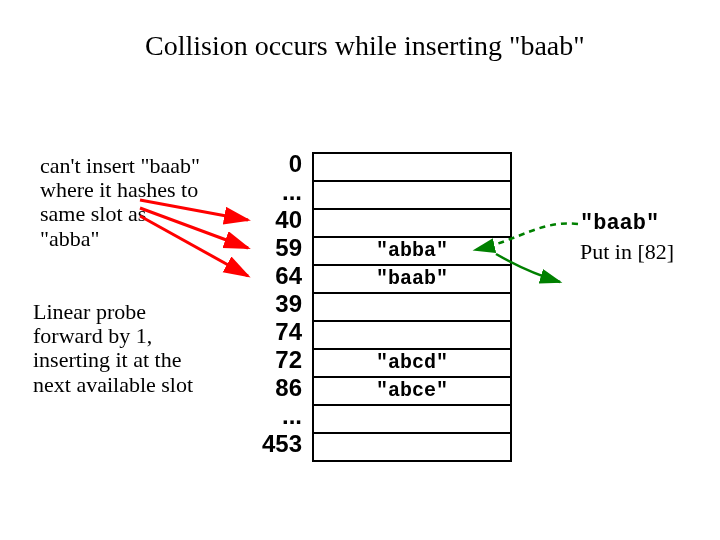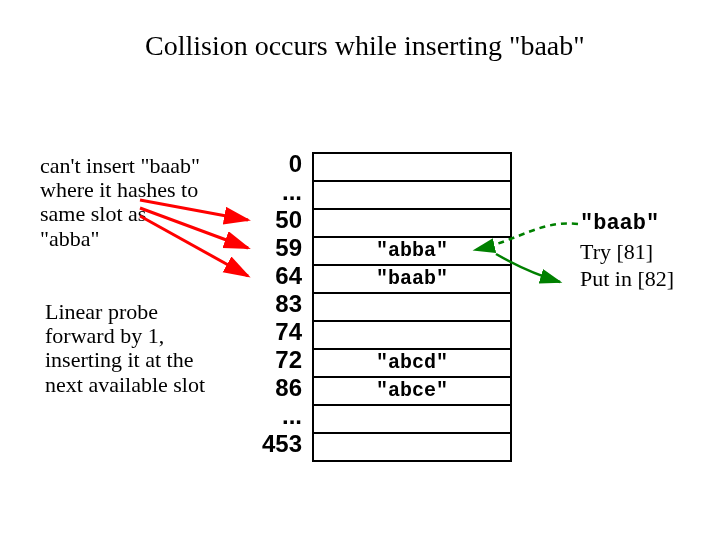--- a/index.html
+++ b/index.html
@@ -22,21 +22,21 @@
     position: absolute;
     top: 154px;
     left: 40px;
     width: 170px;
     font-size: 22px;
     line-height: 1.1;
   }
   .note-left-2 {
     position: absolute;
     top: 300px;
-    left: 45px;
+    left: 33px;
     width: 170px;
     font-size: 22px;
     line-height: 1.1;
   }
   .indices {
     position: absolute;
     top: 150px;
     left: 252px;
     font-family: "Comic Sans MS", "Comic Sans", cursive, sans-serif;
     font-size: 24px;
@@ -81,24 +81,24 @@
 <body>
 
 <div class="title">Collision occurs while inserting "baab"</div>
 
 <div class="note-left-1">can't insert "baab" where it hashes to same slot as "abba"</div>
 <div class="note-left-2">Linear probe forward by 1, inserting it at the next available slot</div>
 
 <div class="indices">
   <div>0</div>
   <div>...</div>
-  <div>50</div>
+  <div>40</div>
   <div>59</div>
   <div>64</div>
-  <div>83</div>
+  <div>39</div>
   <div>74</div>
   <div>72</div>
   <div>86</div>
   <div>...</div>
   <div>453</div>
 </div>
 
 <div class="table">
   <div class="row"></div>
   <div class="row"></div>
@@ -108,21 +108,20 @@
   <div class="row"></div>
   <div class="row"></div>
   <div class="row">"abcd"</div>
   <div class="row">"abce"</div>
   <div class="row"></div>
   <div class="row"></div>
 </div>
 
 <div class="right-col">
   <div class="mono">"baab"</div>
-  <div>Try [81]</div>
   <div>Put in [82]</div>
 </div>
 
 <svg class="overlay">
   <defs>
     <marker id="ah-red" markerWidth="10" markerHeight="10" refX="8" refY="3" orient="auto">
       <path d="M0,0 L9,3 L0,6 Z" fill="#ff0000"></path>
     </marker>
     <marker id="ah-green" markerWidth="10" markerHeight="10" refX="8" refY="3" orient="auto">
       <path d="M0,0 L9,3 L0,6 Z" fill="#008000"></path>

